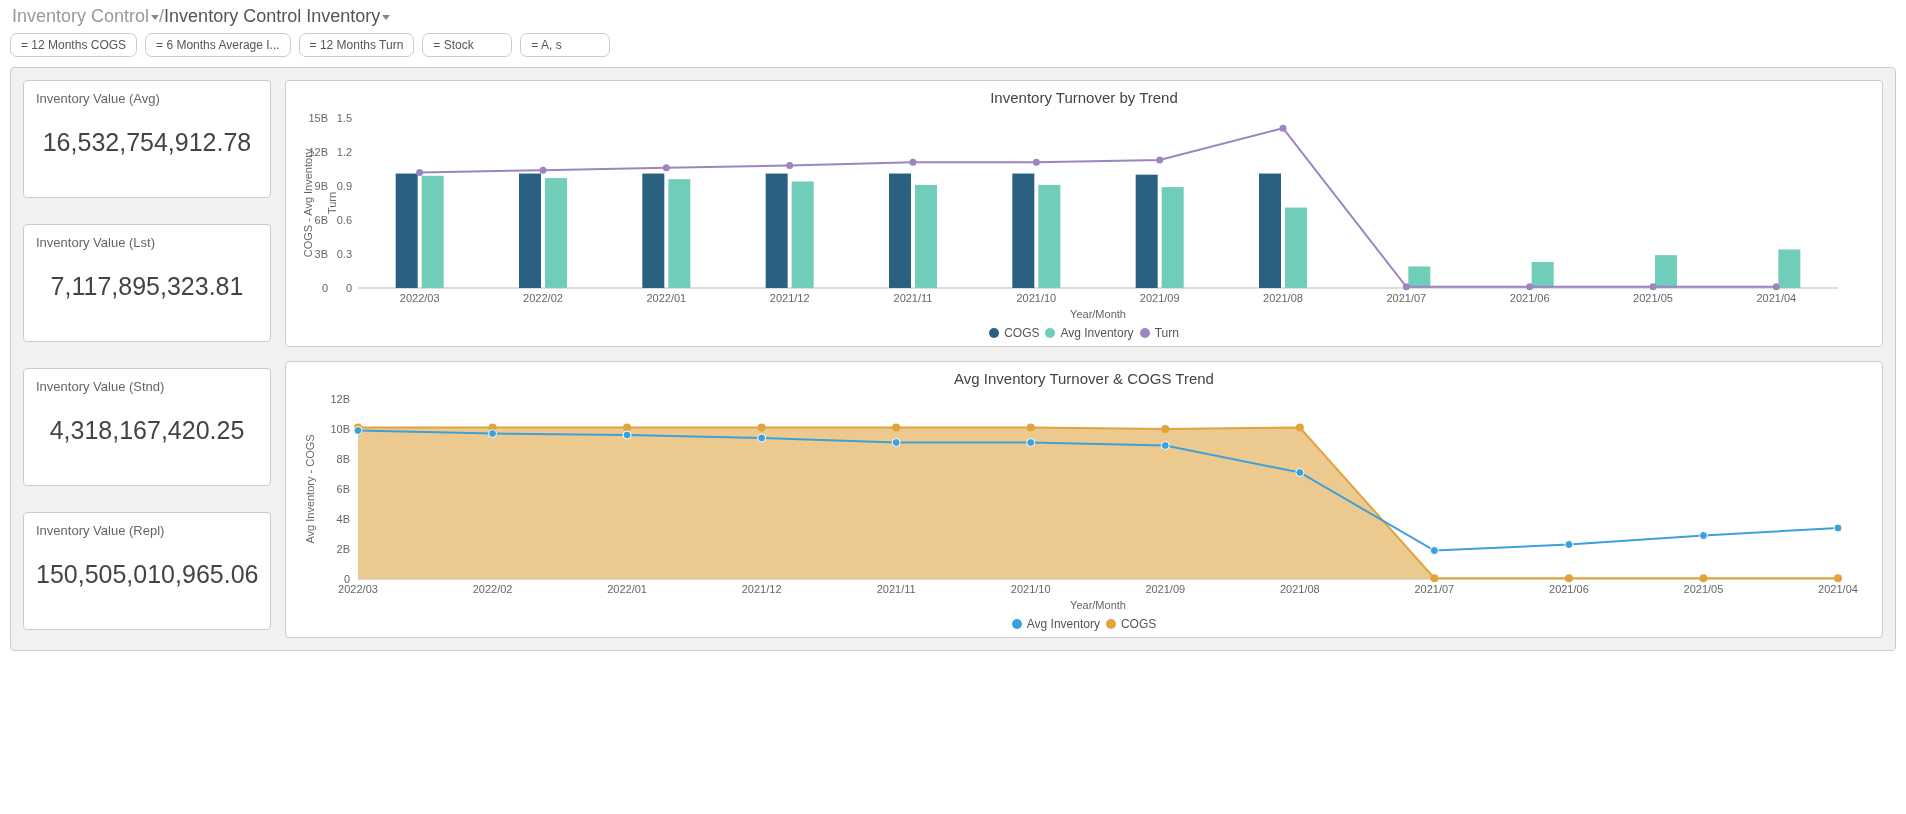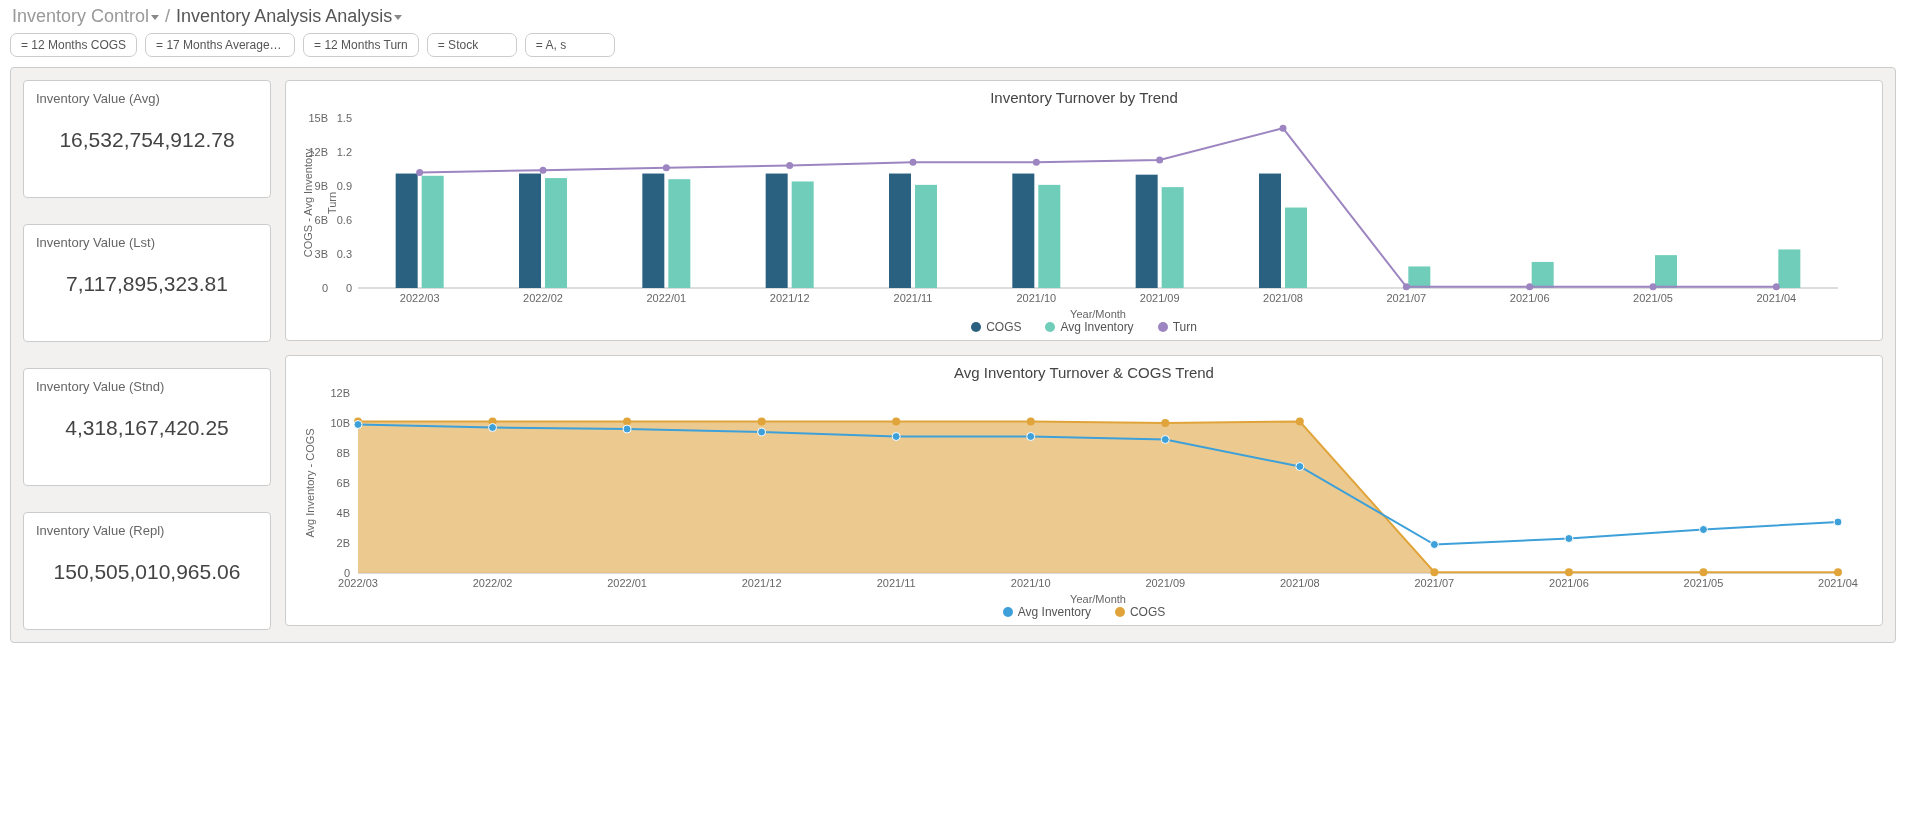--- a/index.html
+++ b/index.html
@@ -9,21 +9,21 @@
     color: #333;
     font-size: 13px;
     width: 1906px;
   }
   .breadcrumb {
     padding: 6px 12px 2px 12px;
     font-size: 18px;
     color: #888;
     display: flex;
     align-items: center;
-    gap: 6px;
+    gap: 0;
   }
   .breadcrumb .sep { color: #999; }
   .breadcrumb .primary { color: #999; }
   .breadcrumb .secondary { color: #555; }
   .caret {
     display: inline-block;
     width: 0; height: 0;
     border-left: 4px solid transparent;
     border-right: 4px solid transparent;
     border-top: 5px solid #888;
@@ -70,21 +70,21 @@
     border-radius: 4px;
     padding: 10px 12px 16px 12px;
     min-height: 118px;
   }
   .kpi-label {
     font-size: 13px;
     color: #666;
     margin-bottom: 22px;
   }
   .kpi-value {
-    font-size: 21px;
+    font-size: 25px;
     color: #444;
     text-align: center;
   }
   .charts-col {
     flex: 1;
     display: flex;
     flex-direction: column;
     gap: 14px;
   }
   .chart-card {
@@ -100,44 +100,44 @@
     color: #444;
     margin-bottom: 4px;
   }
   .chart-body { position: relative; }
   svg { display: block; }
   .axis-label { font-size: 11px; fill: #666; }
   .tick-label { font-size: 11px; fill: #666; }
   .legend {
     display: flex;
     justify-content: center;
-    gap: 24px;
+    gap: 6px;
     font-size: 12px;
     color: #555;
-    margin-top: 0;
+    margin-top: 6px;
   }
   .legend-item { display: flex; align-items: center; gap: 5px; }
   .swatch { width: 10px; height: 10px; border-radius: 50%; }
 </style>
 </head>
 <body>
 
 <div class="breadcrumb">
   <span class="primary">
     <span>Inventory Control</span><span class="caret"></span>
   </span>
   <span class="sep">/</span>
   <span class="secondary">
-    <span>Inventory Analysis Analysis</span><span class="caret"></span>
+    <span>Inventory Control Inventory</span><span class="caret"></span>
   </span>
 </div>
 
 <div class="filters-row">
   <div class="filter-chip">= 12 Months COGS</div>
-  <div class="filter-chip">= 17 Months Average I...</div>
+  <div class="filter-chip">= 6 Months Average I...</div>
   <div class="filter-chip">= 12 Months Turn</div>
   <div class="filter-chip">= Stock</div>
   <div class="filter-chip">= A, s</div>
 </div>
 
 <div class="dashboard">
 
   <div class="kpi-col">
     <div class="kpi-card">
       <div class="kpi-label">Inventory Value (Avg)</div>

